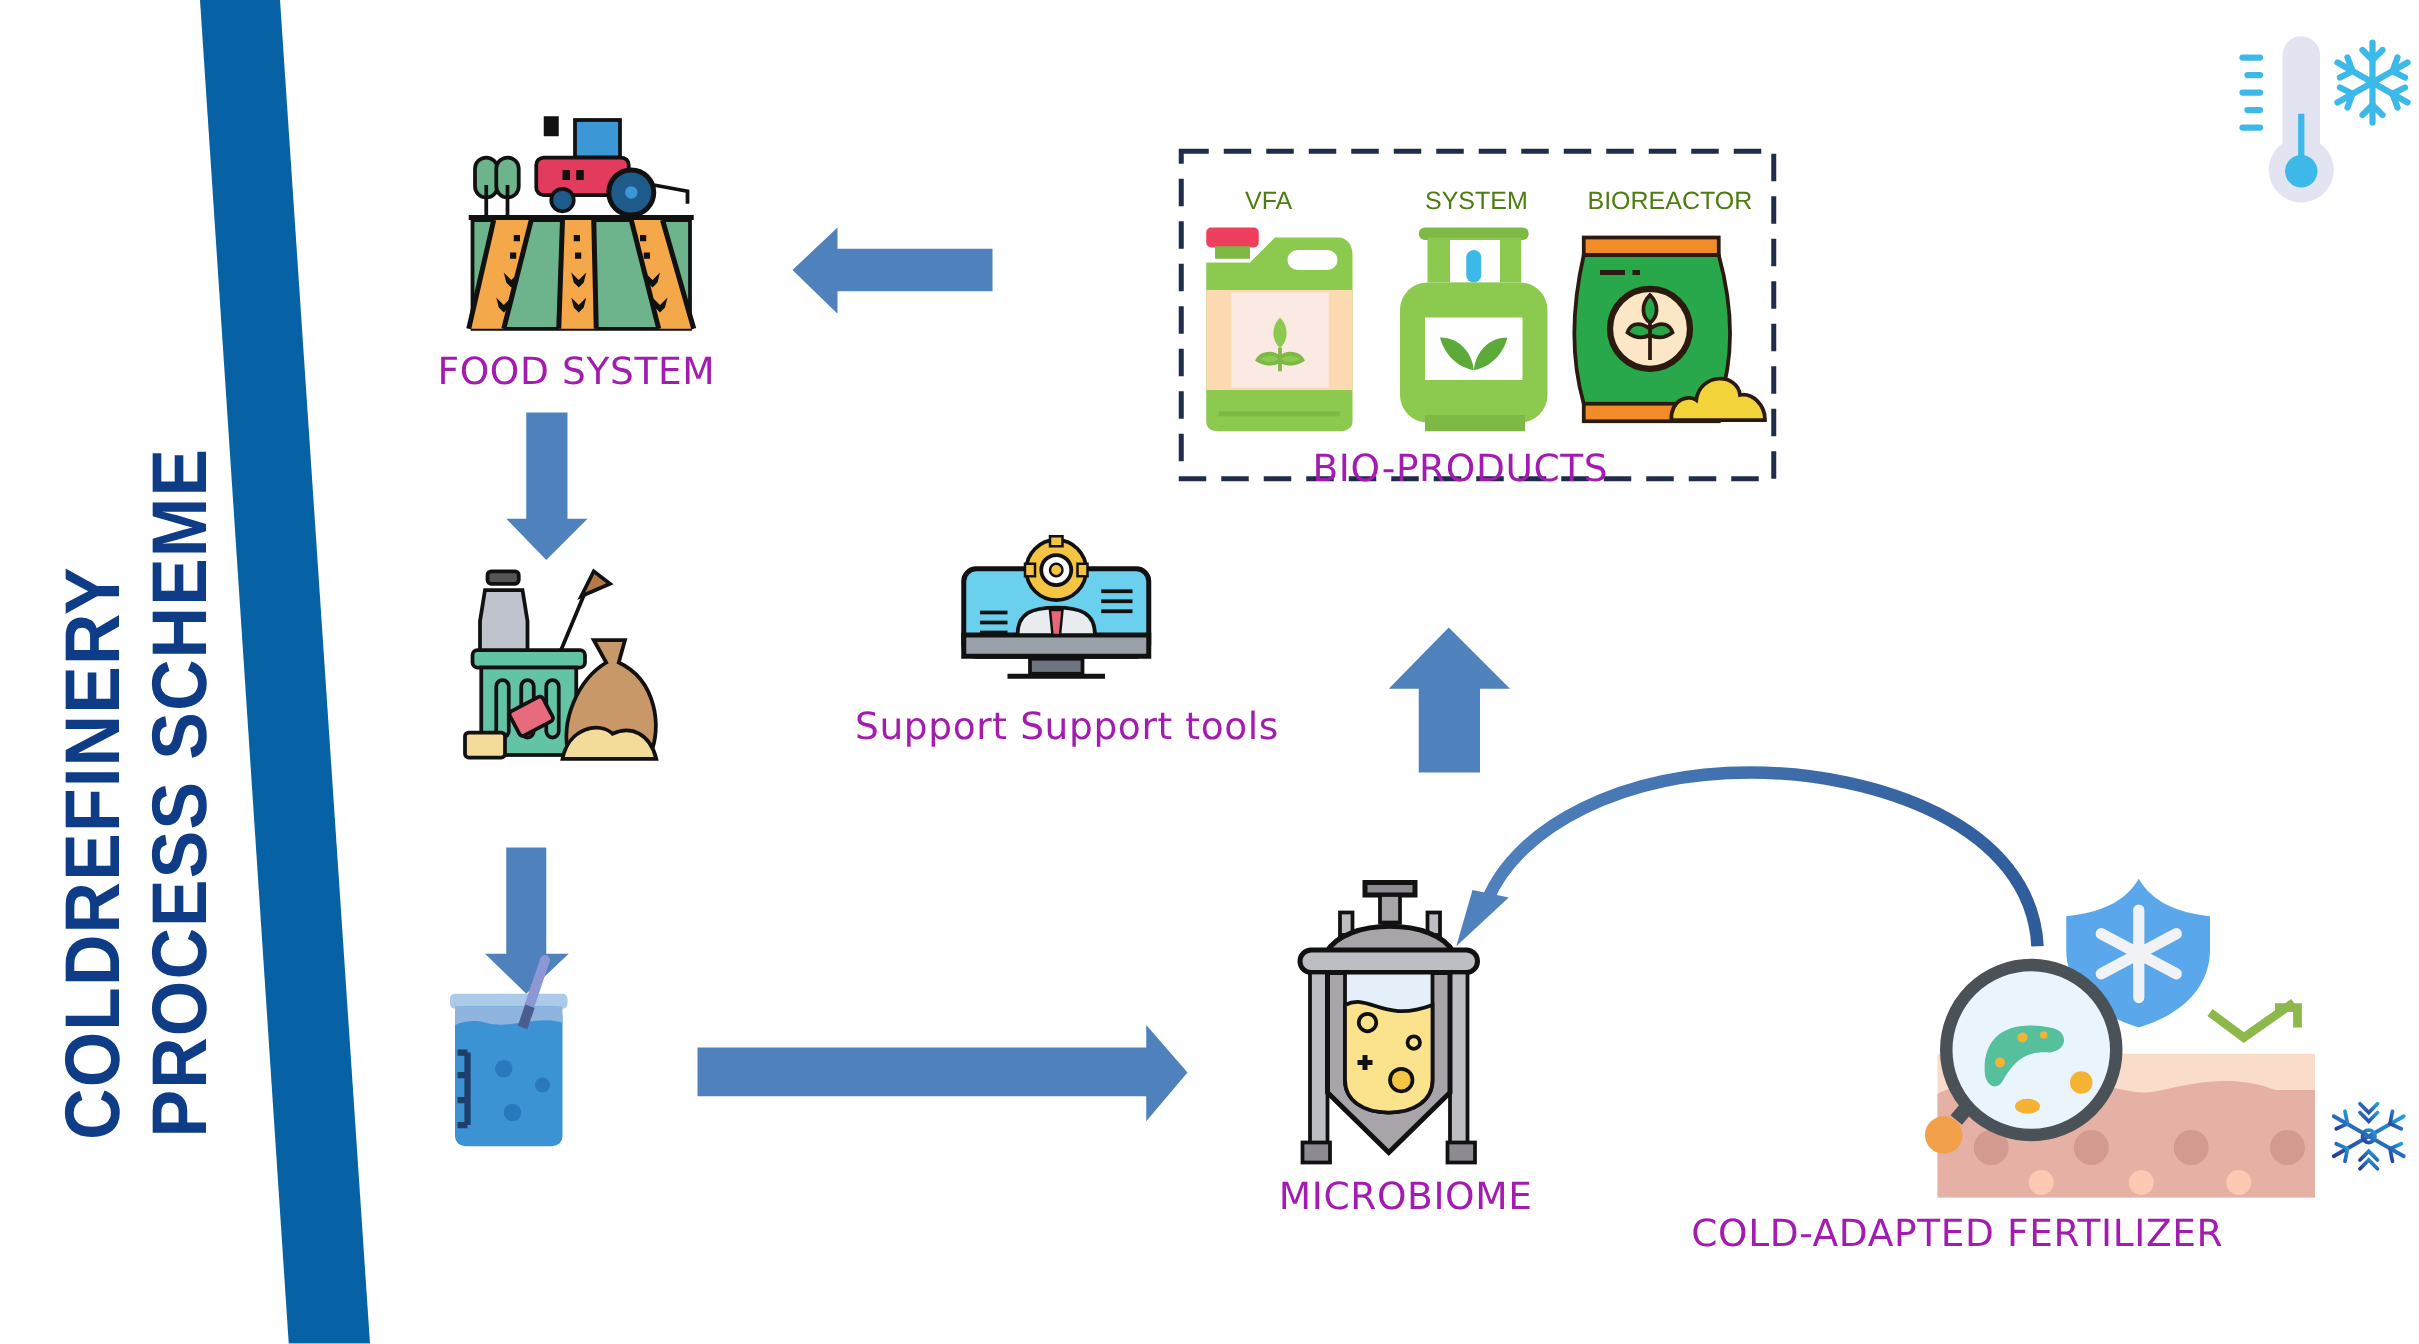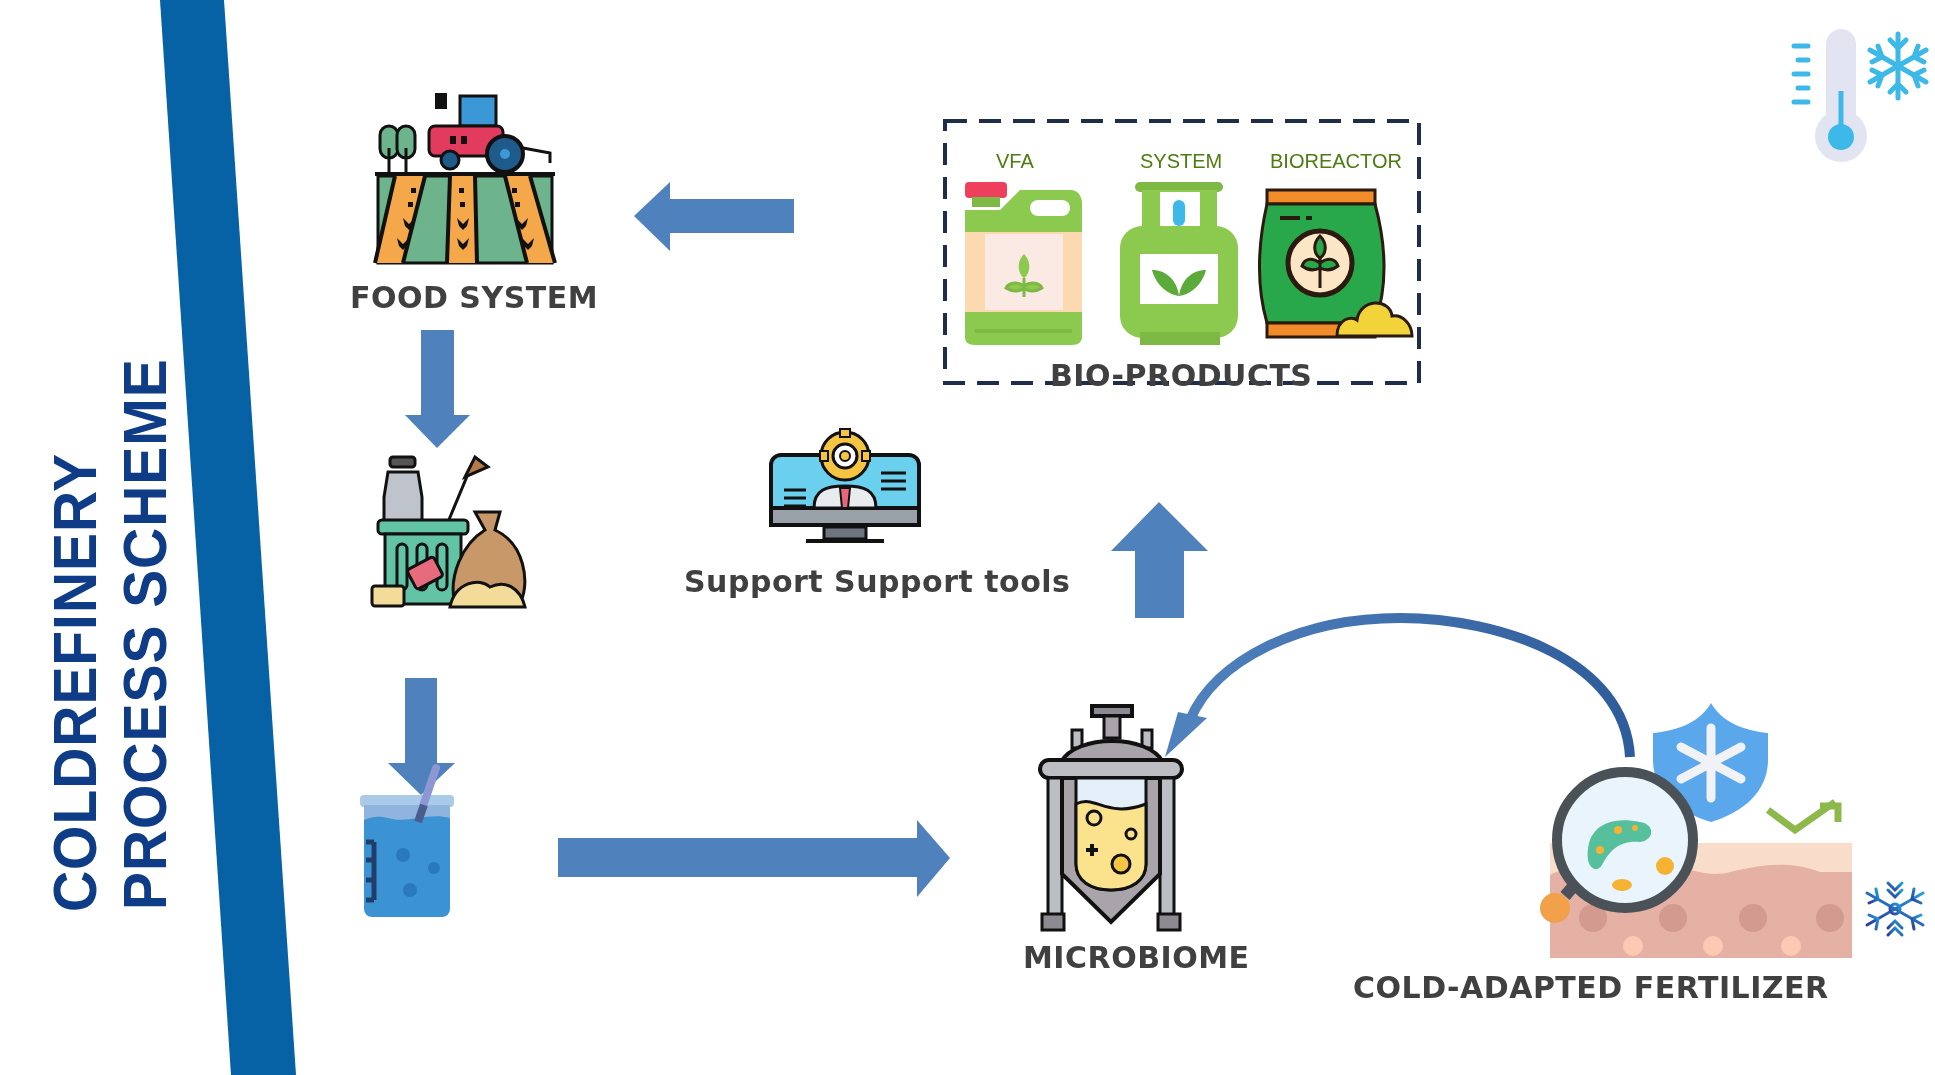--- a/index.html
+++ b/index.html
@@ -1,20 +1,20 @@
 <!DOCTYPE html>
 <html><head>
 <meta charset="utf-8">
 <style>
   html, body { margin:0; padding:0; background:#ffffff; }
   #stage { position:relative; width:1935px; height:1075px; overflow:hidden; background:#ffffff;
            font-family:"DejaVu Sans", "Liberation Sans", sans-serif; }
   .abs { position:absolute; }
   svg.abs { overflow:visible; }
-  .lbl { position:absolute; color:#404040; font-family:"DejaVu Sans", sans-serif; font-weight:bold;
+  .lbl { position:absolute; color:#a21caf; font-family:"DejaVu Sans", sans-serif; font-weight:normal;
          white-space:nowrap; letter-spacing:0.5px; }
   .prod-lbl { position:absolute; color:#4d7c0f; font-family:"Liberation Sans", sans-serif; font-size:20px;
               white-space:nowrap; }
   .title-line { position:absolute; color:#0E3C86; font-family:"Liberation Sans", sans-serif; font-weight:bold;
                 white-space:nowrap; transform-origin:0 0; transform:rotate(-90deg) scaleX(0.92);
                 letter-spacing:1px; line-height:1; }
 </style>
 </head>
 <body>
 

